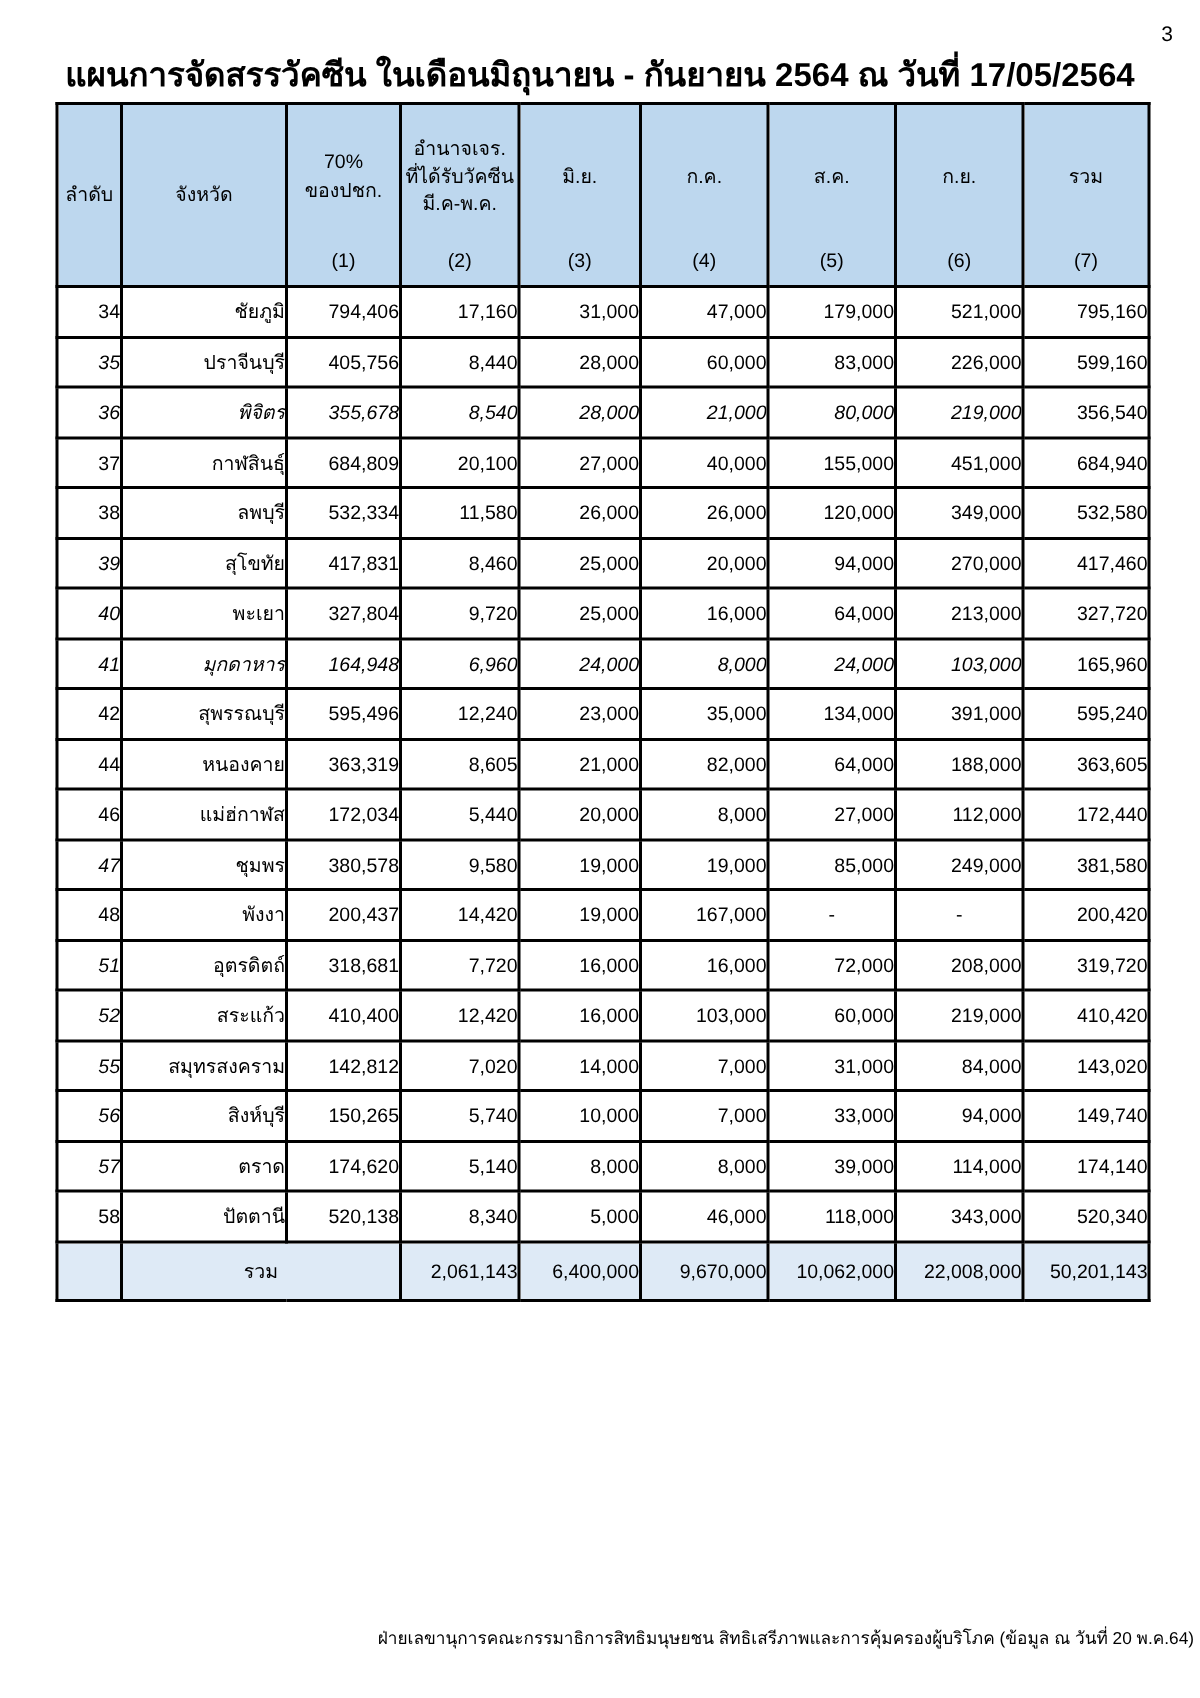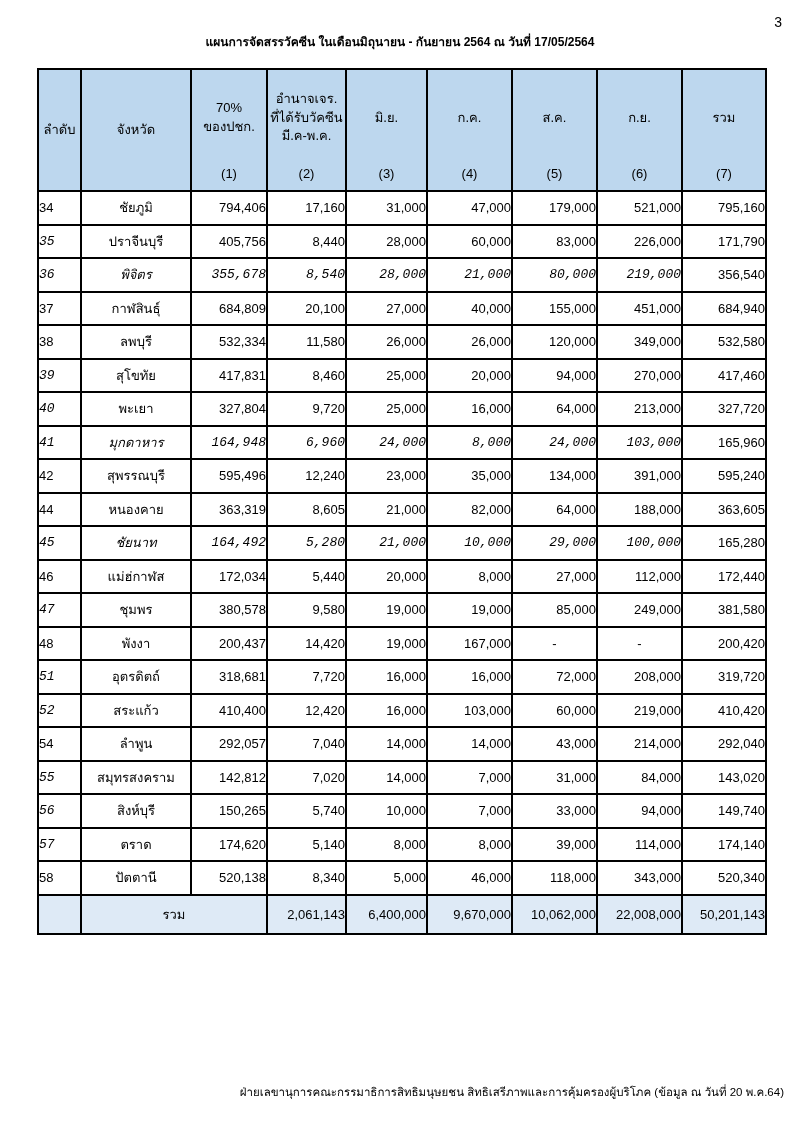--- a/index.html
+++ b/index.html
@@ -11,21 +11,21 @@
   body{
     width:800px;height:1132px;background:#ffffff;
     font-family:"Liberation Sans","DejaVu Sans",sans-serif;
     color:#000;position:relative;overflow:hidden;
   }
   .page-number{
     position:absolute;top:14px;right:18px;font-size:14px;
   }
   .doc-title{
     position:absolute;top:32px;left:0;width:100%;
-    text-align:center;font-size:12px;font-weight:bold;
+    text-align:center;font-size:22px;font-weight:bold;
   }
   table.vaccine-table{
     position:absolute;left:37px;top:68px;
     border-collapse:collapse;table-layout:fixed;
     font-size:13px;
   }
   table.vaccine-table td, table.vaccine-table th{
     border:2px solid var(--border);
     padding:0;overflow:hidden;
   }
@@ -38,31 +38,31 @@
     align-items:center;justify-content:center;
   }
   .hcell .hlabel{
     flex:1 1 auto;display:flex;align-items:center;justify-content:center;
     white-space:pre-line;line-height:1.45;text-align:center;
   }
   .hcell .hnum{
     flex:0 0 auto;padding-bottom:9px;
   }
   tbody td{height:31.5px;}
-  td.c-idx{text-align:left;}
-  td.c-prov{text-align:center;padding-left:5px;}
+  td.c-idx{text-align:right;}
+  td.c-prov{text-align:right;padding-left:5px;}
   td.c-num{text-align:right;padding-right:8px;}
   td.dash{text-align:center;padding-right:0;}
-  .it{font-style:italic;font-family:Liberation Mono, monospace;}
+  .it{font-style:italic;}
   tr.total-row td{
     background:var(--total-fill);height:37px;
   }
   tr.total-row td.t-label{text-align:center;}
   .doc-footer{
-    position:absolute;top:1083px;right:16px;
+    position:absolute;top:1083px;right:4px;
     font-size:11.5px;white-space:nowrap;
   }
 </style>
 </head>
 <body>
 
 <div class="page-number">3</div>
 <div class="doc-title">แผนการจัดสรรวัคซีน ในเดือนมิถุนายน - กันยายน 2564 ณ วันที่ 17/05/2564</div>
 
 <table class="vaccine-table">
@@ -150,21 +150,21 @@
   </tr>
       <tr>
     <td class="c-idx it">35</td>
     <td class="c-prov">ปราจีนบุรี</td>
     <td class="c-num">405,756</td>
     <td class="c-num">8,440</td>
     <td class="c-num">28,000</td>
     <td class="c-num">60,000</td>
     <td class="c-num">83,000</td>
     <td class="c-num">226,000</td>
-    <td class="c-num">171,790</td>
+    <td class="c-num">599,160</td>
   </tr>
       <tr>
     <td class="c-idx it">36</td>
     <td class="c-prov it">พิจิตร</td>
     <td class="c-num it">355,678</td>
     <td class="c-num it">8,540</td>
     <td class="c-num it">28,000</td>
     <td class="c-num it">21,000</td>
     <td class="c-num it">80,000</td>
     <td class="c-num it">219,000</td>
@@ -241,31 +241,20 @@
     <td class="c-prov">หนองคาย</td>
     <td class="c-num">363,319</td>
     <td class="c-num">8,605</td>
     <td class="c-num">21,000</td>
     <td class="c-num">82,000</td>
     <td class="c-num">64,000</td>
     <td class="c-num">188,000</td>
     <td class="c-num">363,605</td>
   </tr>
       <tr>
-    <td class="c-idx it">45</td>
-    <td class="c-prov it">ชัยนาท</td>
-    <td class="c-num it">164,492</td>
-    <td class="c-num it">5,280</td>
-    <td class="c-num it">21,000</td>
-    <td class="c-num it">10,000</td>
-    <td class="c-num it">29,000</td>
-    <td class="c-num it">100,000</td>
-    <td class="c-num">165,280</td>
-  </tr>
-      <tr>
     <td class="c-idx">46</td>
     <td class="c-prov">แม่ฮ่กาฬส</td>
     <td class="c-num">172,034</td>
     <td class="c-num">5,440</td>
     <td class="c-num">20,000</td>
     <td class="c-num">8,000</td>
     <td class="c-num">27,000</td>
     <td class="c-num">112,000</td>
     <td class="c-num">172,440</td>
   </tr>
@@ -305,31 +294,20 @@
       <tr>
     <td class="c-idx it">52</td>
     <td class="c-prov">สระแก้ว</td>
     <td class="c-num">410,400</td>
     <td class="c-num">12,420</td>
     <td class="c-num">16,000</td>
     <td class="c-num">103,000</td>
     <td class="c-num">60,000</td>
     <td class="c-num">219,000</td>
     <td class="c-num">410,420</td>
-  </tr>
-      <tr>
-    <td class="c-idx">54</td>
-    <td class="c-prov">ลำพูน</td>
-    <td class="c-num">292,057</td>
-    <td class="c-num">7,040</td>
-    <td class="c-num">14,000</td>
-    <td class="c-num">14,000</td>
-    <td class="c-num">43,000</td>
-    <td class="c-num">214,000</td>
-    <td class="c-num">292,040</td>
   </tr>
       <tr>
     <td class="c-idx it">55</td>
     <td class="c-prov">สมุทรสงคราม</td>
     <td class="c-num">142,812</td>
     <td class="c-num">7,020</td>
     <td class="c-num">14,000</td>
     <td class="c-num">7,000</td>
     <td class="c-num">31,000</td>
     <td class="c-num">84,000</td>

